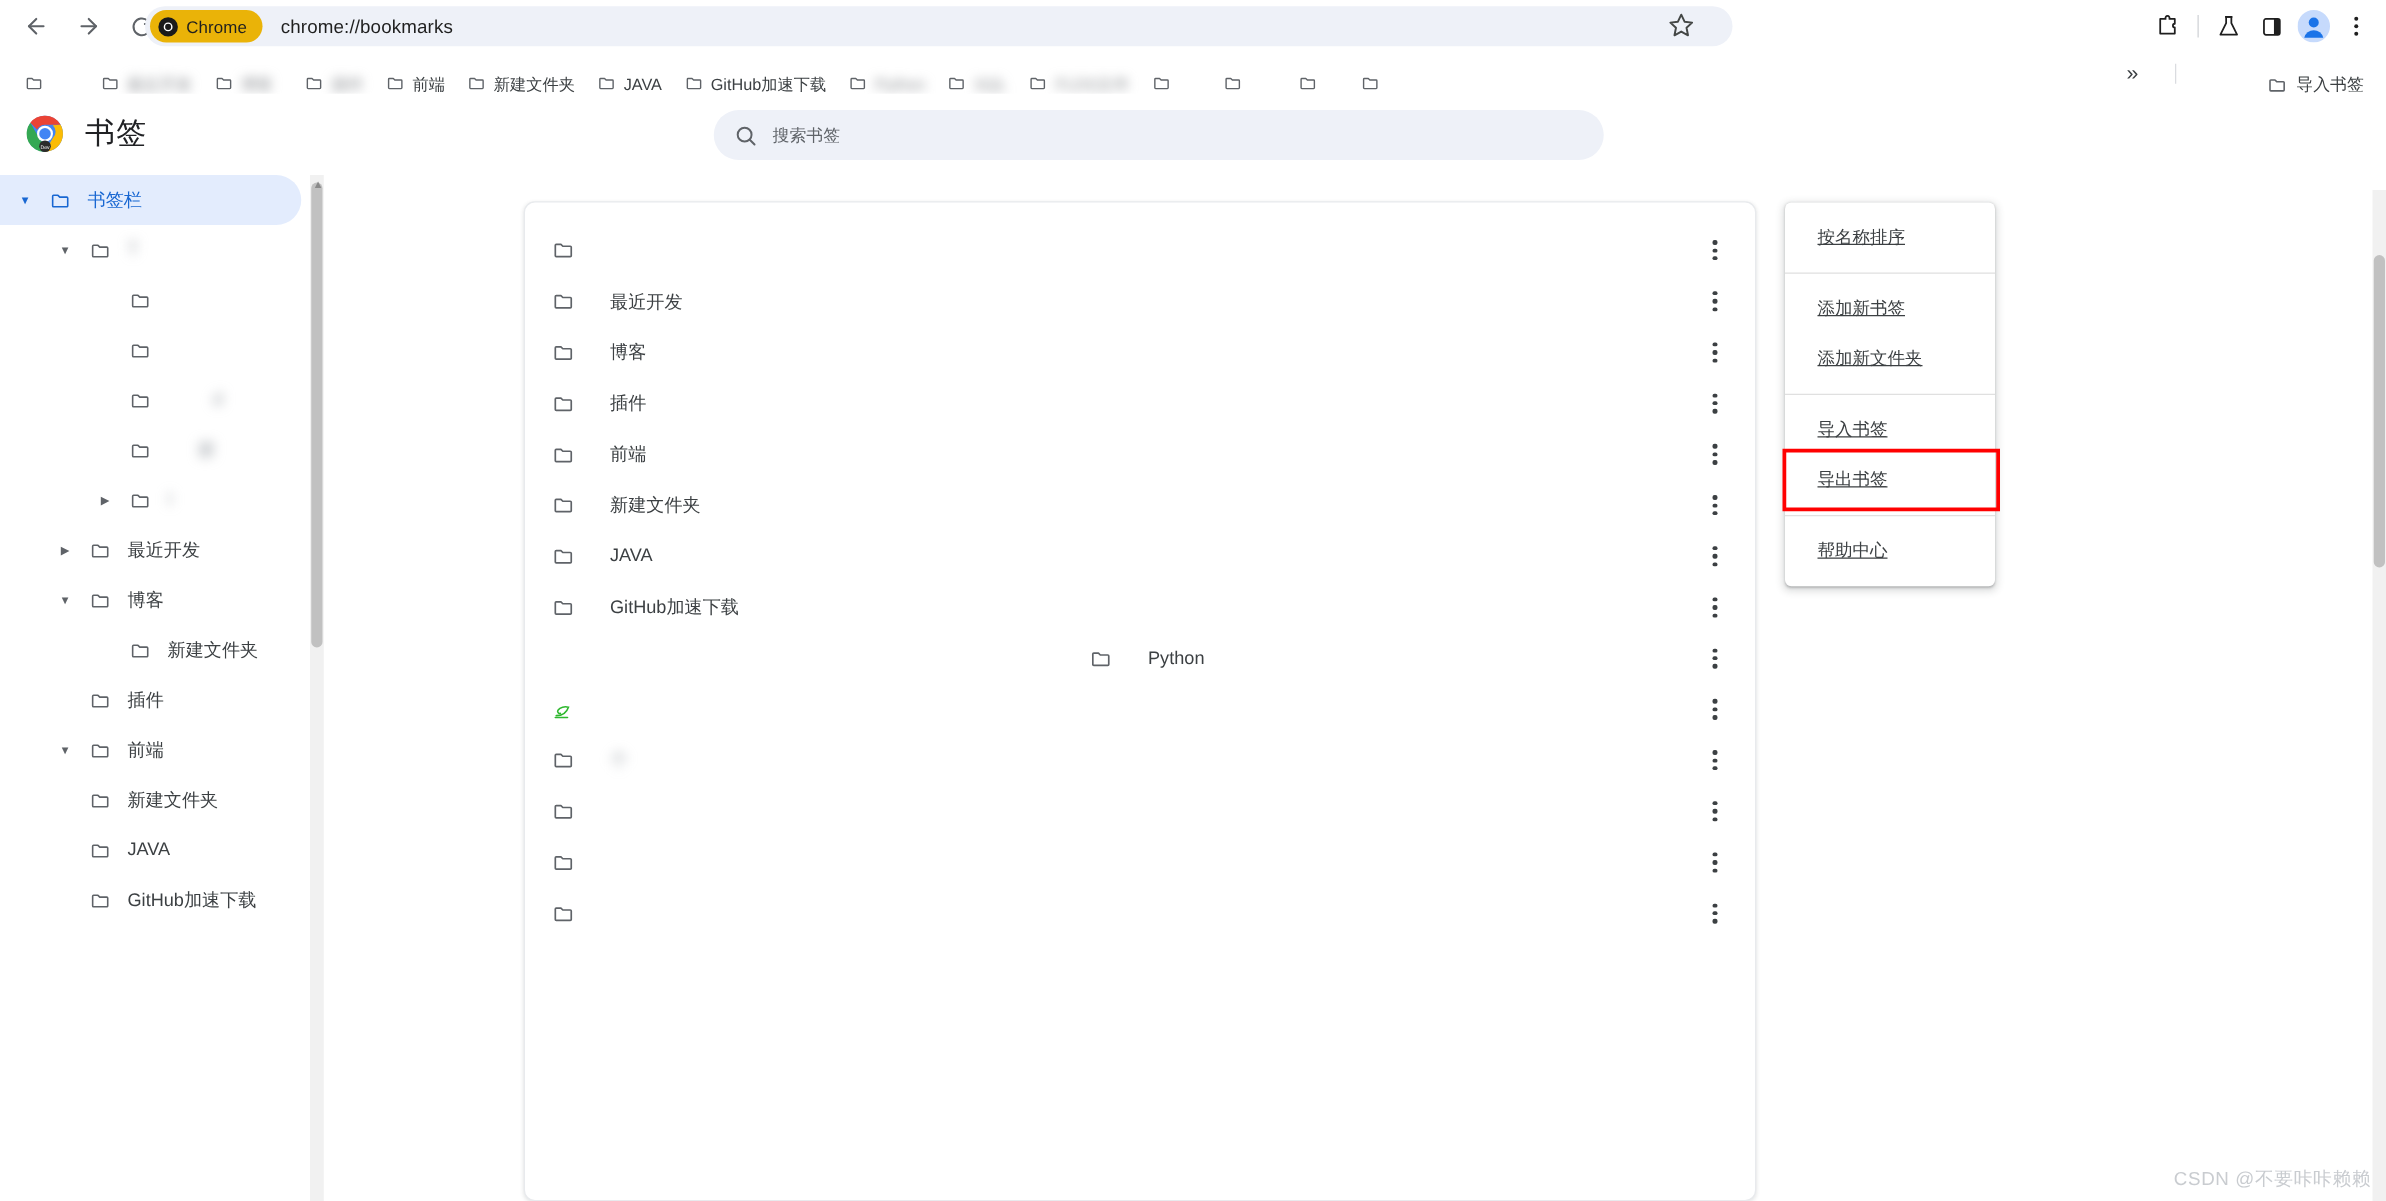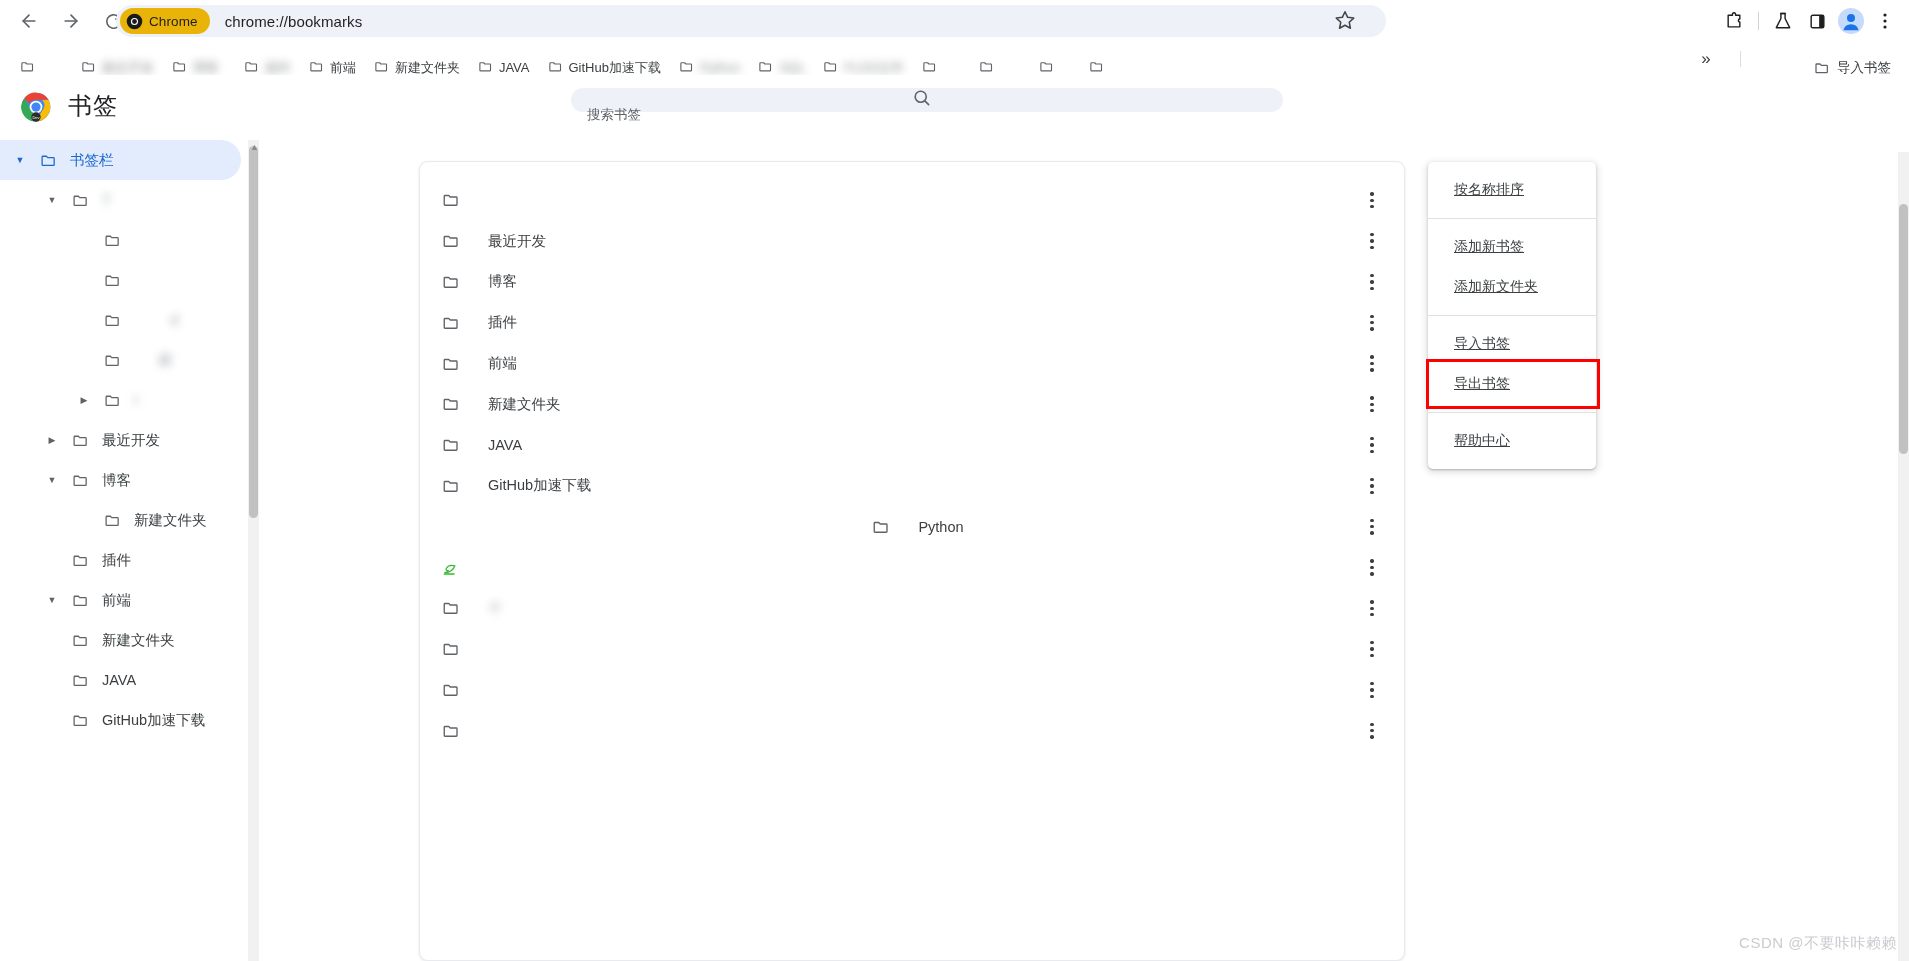--- a/index.html
+++ b/index.html
@@ -108,23 +108,23 @@
   }
   #chrome-logo {
     position: absolute; left: 21px; top: 16px; width: 30px; height: 30px;
   }
   #bm-title {
     position: absolute; left: 68px; top: 14px;
     font-size: 24px; color: #202124; letter-spacing: 1px;
   }
   #search-wrap {
     position: absolute; left: 571px; top: 12px;
-    width: 712px; height: 24px;
+    width: 712px; height: 40px;
     background: #eef1f8; border-radius: 20px;
-    display: flex; align-items: center; padding: 0 16px; flex-direction: column;
+    display: flex; align-items: center; padding: 0 16px;
   }
   #search-icon { color: #5f6368; margin-right: 12px; flex: 0 0 auto; }
   #search-input {
     border: none; background: transparent; outline: none;
     font-size: 13.5px; color: #5f6368; width: 100%;
     font-family: "Liberation Sans", "DejaVu Sans", sans-serif;
   }
   #search-input::placeholder { color: #5f6368; }
 
   

